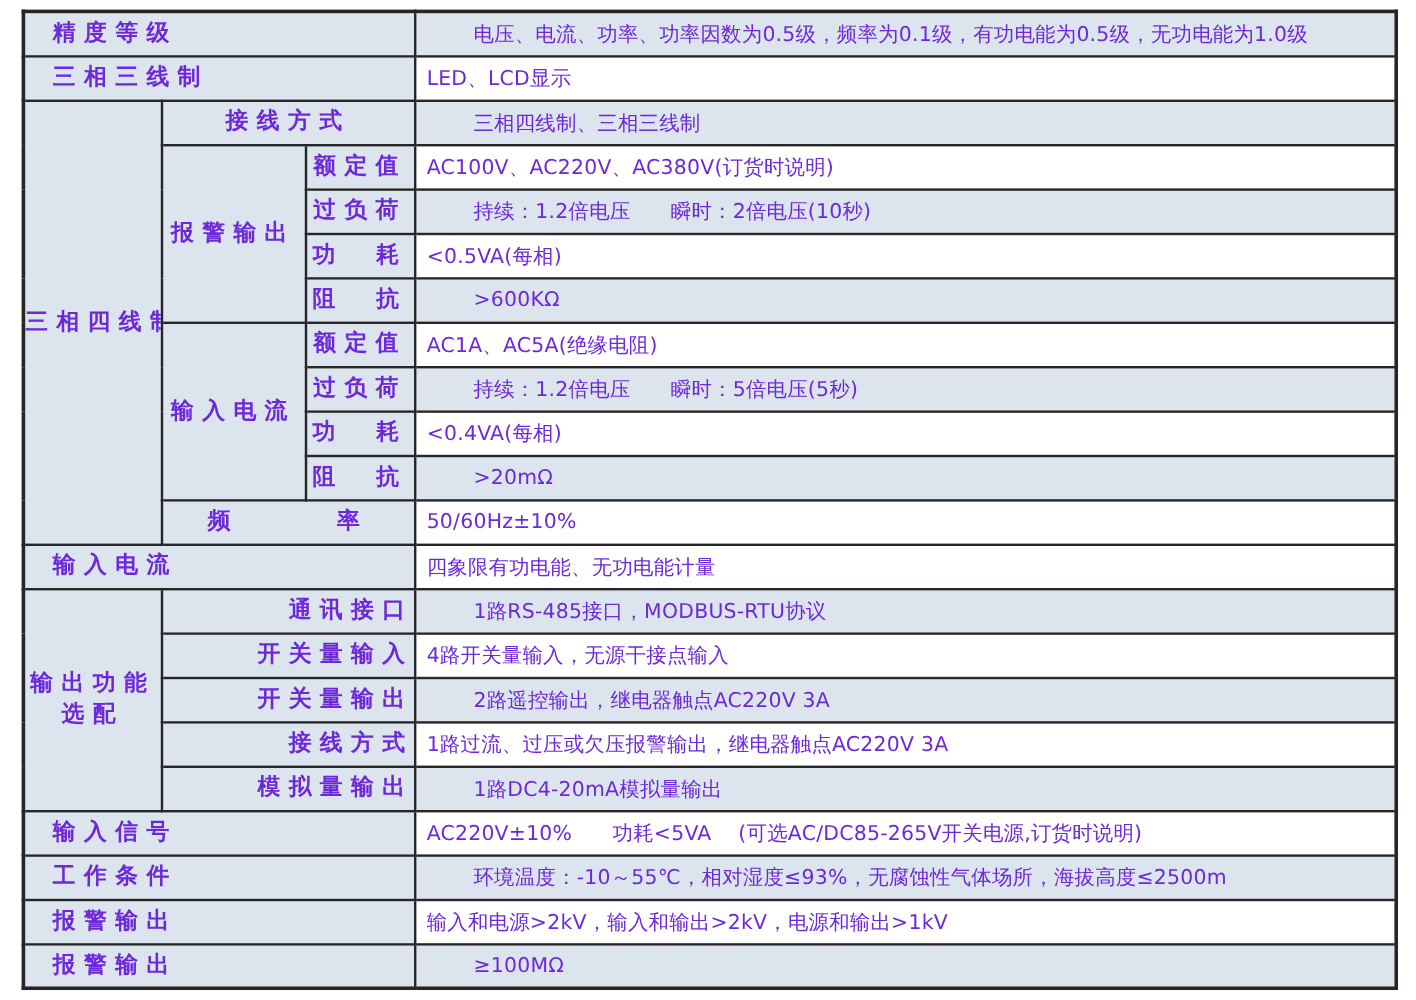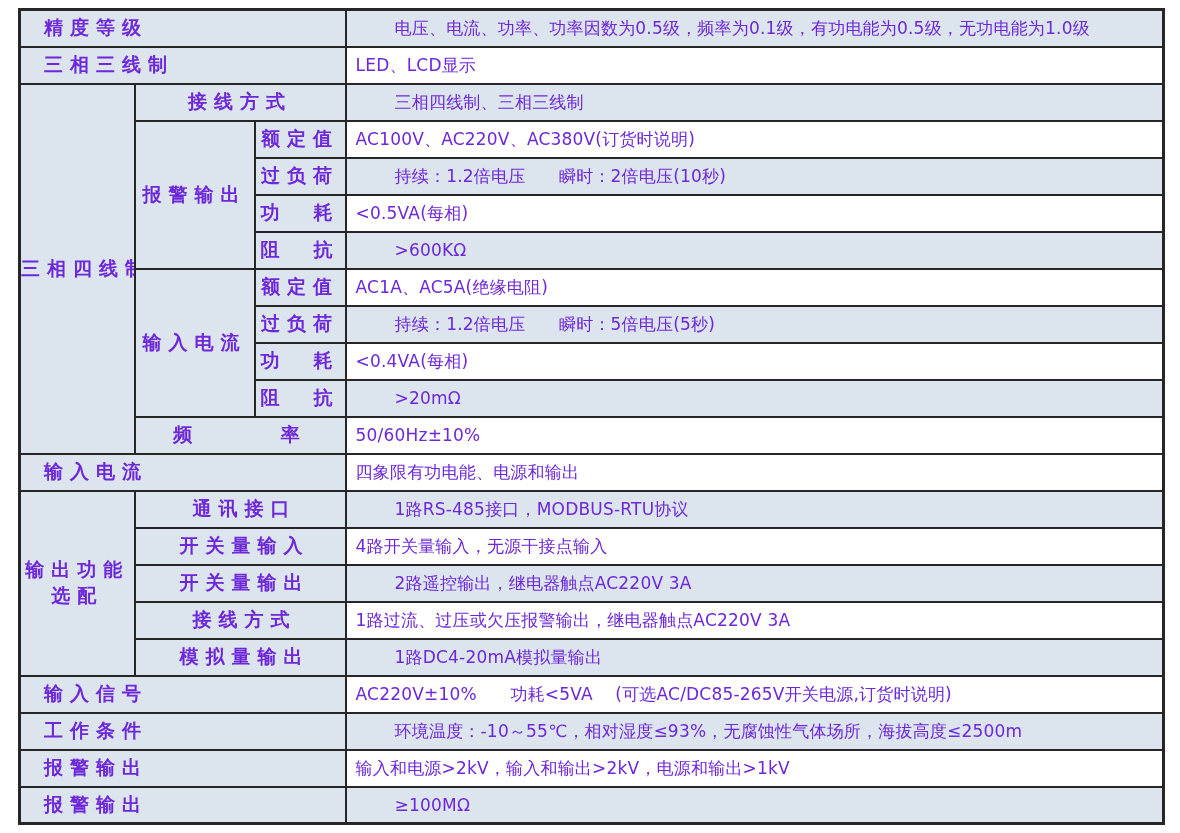--- a/index.html
+++ b/index.html
@@ -29,21 +29,21 @@
   
   td.lbl {
     background: #dce4ee;
     font-weight: bold;
     font-size: 19px;
     letter-spacing: 7px;
     white-space: pre;
     line-height: 1.35;
   }
   td.lbl.left    { text-align: left;  padding-left: 23px; }
-  td.lbl.subleft { text-align: center;  padding-left: 9px; }
+  td.lbl.subleft { text-align: right;  padding-left: 9px; }
   td.lbl.center  { text-align: center; }
   
   td.val {
     font-size: 17px;
     letter-spacing: 0.2px;
     white-space: pre;
     text-align: left;
     padding-left: 9px;
   }
   td.val.blue  { background: #dce4ee; padding-left: 48px; }
@@ -119,21 +119,21 @@
     <td class="val blue">&gt;20mΩ</td>
   </tr>
 
   <tr>
     <td colspan="2" class="lbl center">频      率</td>
     <td class="val white">50/60Hz±10%</td>
   </tr>
 
   <tr>
     <td colspan="3" class="lbl left">输入电流</td>
-    <td class="val white">四象限有功电能、电源和输出</td>
+    <td class="val white">四象限有功电能、无功电能计量</td>
   </tr>
 
   <tr>
     <td rowspan="5" class="lbl center">输出功能
 选配</td>
     <td colspan="2" class="lbl subleft">通讯接口</td>
     <td class="val blue">1路RS-485接口，MODBUS-RTU协议</td>
   </tr>
 
   <tr>

